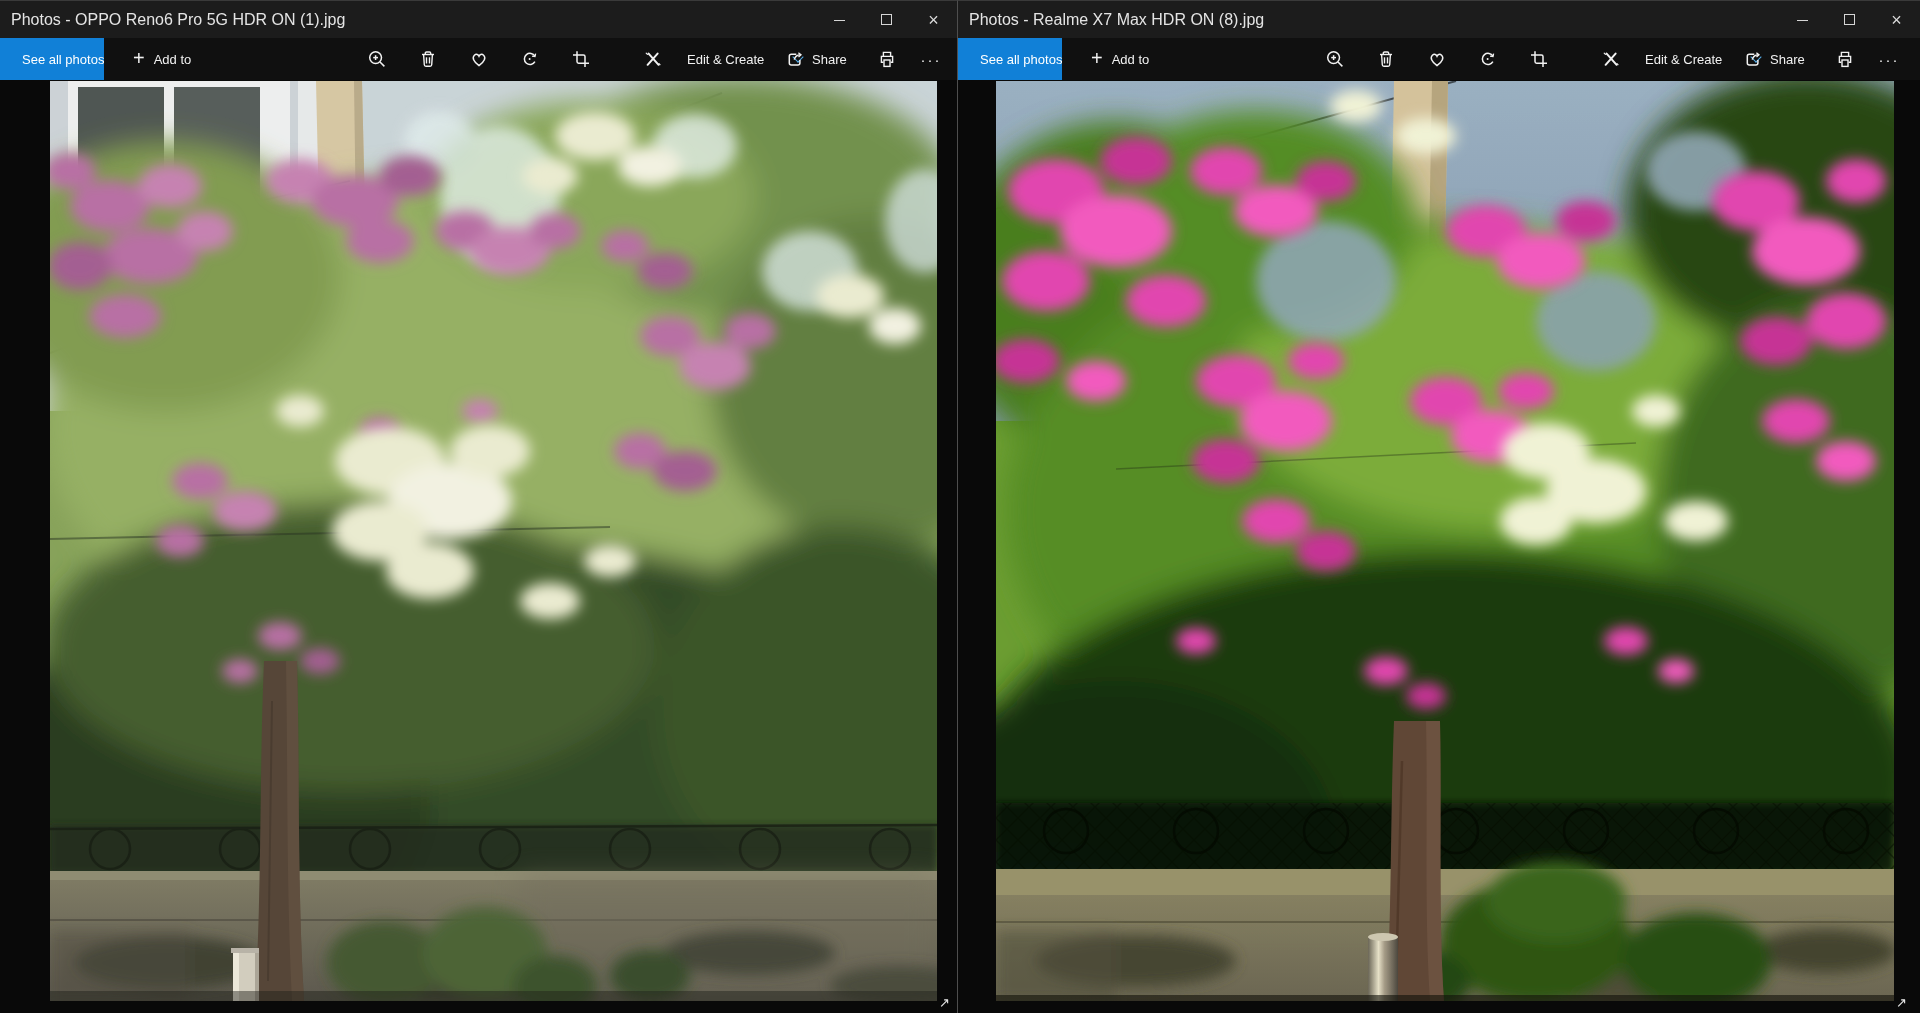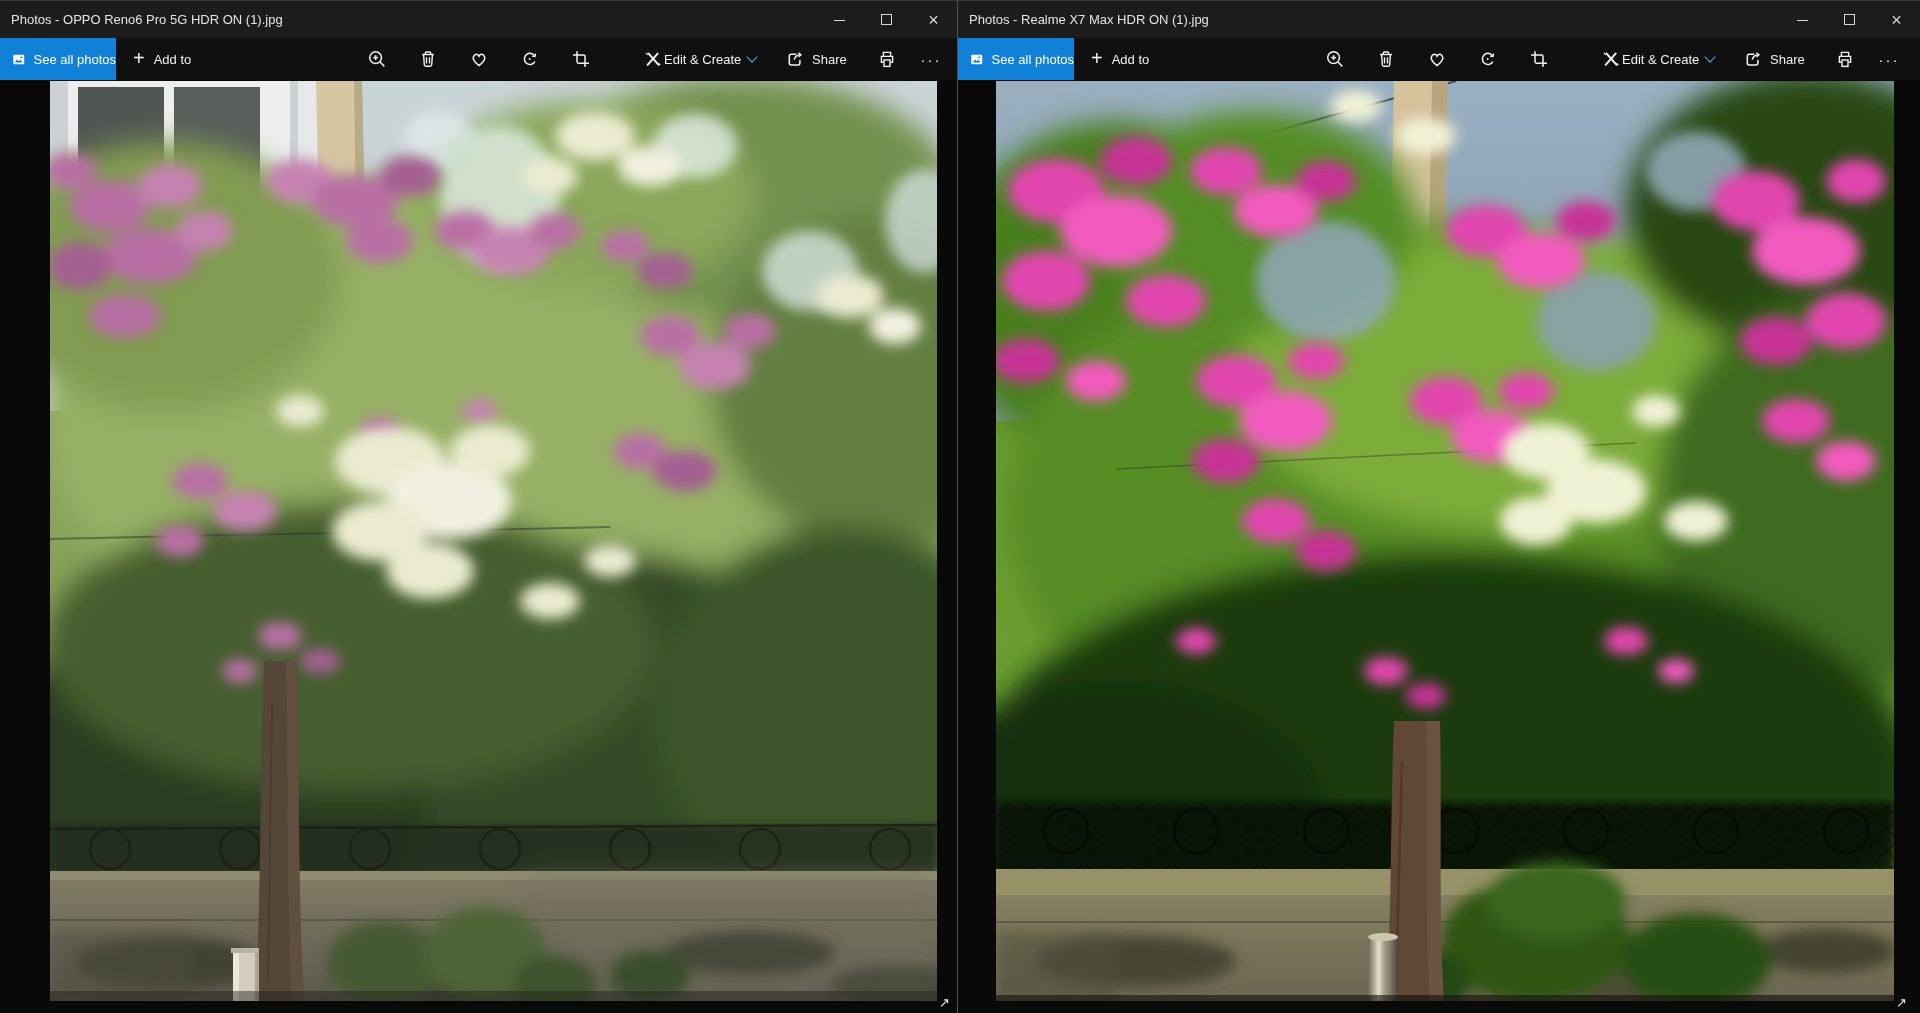--- a/index.html
+++ b/index.html
@@ -1,34 +1,34 @@
 <!DOCTYPE html>
 <html><head>
 <meta charset="utf-8">
 <style>
   html,body{margin:0;padding:0;background:#000;}
   body{width:1920px;height:1013px;overflow:hidden;font-family:"Liberation Sans",sans-serif;position:relative;}
   .window{position:absolute;top:0;height:1013px;background:#090909;border-top:1px solid #3a3a3a;box-sizing:border-box;}
   #win-left{left:0;width:957px;}
   #win-right{left:957px;width:963px;border-left:1px solid #4e4e4e;}
   .titlebar{height:37px;background:#1c1c1c;display:flex;align-items:center;padding-left:11px;position:relative;}
-  .title{font-size:13px;color:#e4e4e4;white-space:nowrap;}
+  .title{font-size:16px;color:#e4e4e4;white-space:nowrap;}
   .caption-buttons{position:absolute;right:0;top:0;height:37px;display:flex;}
   .cap-btn{width:47px;height:37px;display:flex;align-items:center;justify-content:center;background:none;border:none;cursor:default;}
   .min-glyph{width:11px;height:1px;background:#d6d6d6;display:block;margin-top:2px;}
   .max-glyph{width:9px;height:9px;border:1px solid #d6d6d6;display:block;}
   .close-glyph{color:#d9d9d9;font-size:18px;line-height:1;font-weight:300;}
   .toolbar{height:42px;background:#101010;position:relative;}
   .tb-item{position:absolute;top:0;height:42px;display:flex;align-items:center;background:none;border:none;padding:0;color:#f1f1f1;font-family:inherit;font-size:13px;white-space:nowrap;}
-  .see-all{left:0;width:116px;background:#1180d7;color:#fff;gap:9px;padding-left:13px;}
+  .see-all{left:0;width:104px;background:#1180d7;color:#fff;gap:9px;padding-left:13px;}
   .add-to{left:133px;gap:9px;}
   .plus-glyph{font-size:20px;font-weight:300;line-height:1;margin-top:-2px;}
   .icon-btn{width:40px;justify-content:center;}
   .i-zoom{left:357px;} .i-trash{left:408px;} .i-heart{left:459px;} .i-rotate{left:510px;} .i-crop{left:561px;}
-  .edit-create{left:643px;gap:1px;}
+  .edit-create{left:643px;gap:24px;}
   .chevron-down{width:7px;height:7px;border-right:1.7px solid #56aee9;border-bottom:1.7px solid #56aee9;transform:rotate(45deg);display:inline-block;margin:-4px 0 0 6px;}
   .share-btn{left:784px;gap:7px;}
   .i-print{left:867px;} .i-more{left:911px;letter-spacing:2px;font-size:15px;color:#f3f3f3;}
   .content{position:absolute;top:79px;left:0;right:0;bottom:0;background:#090909;overflow:hidden;}
   .photo{position:absolute;top:1px;height:920px;display:block;}
   #photo-left{left:50px;width:887px;filter:saturate(.85) brightness(1.04) contrast(.95);}
   #photo-right{left:38px;width:898px;filter:saturate(1.12) contrast(1.05);}
   .expand{position:absolute;bottom:3px;color:#e6e6e6;font-size:13px;background:none;border:none;padding:0;}
   #win-left .expand{right:7px;}
   #win-right .expand{right:13px;}
@@ -257,21 +257,21 @@
       <rect x="205" y="870" width="4" height="50" fill="#a8a190"></rect>
       <rect x="181" y="867" width="28" height="5" fill="#b5afa0"></rect>
       <rect x="0" y="910" width="887" height="10" fill="#181812" opacity="0.45"></rect>
     </svg>
     <button class="expand">↗</button>
   </div>
 </div>
 
 <div class="window" id="win-right">
   <div class="titlebar">
-    <span class="title">Photos - Realme X7 Max HDR ON (1).jpg</span>
+    <span class="title">Photos - Realme X7 Max HDR ON (8).jpg</span>
     <div class="caption-buttons">
       <button class="cap-btn">
           <span class="min-glyph"></span>
         </button>
       <button class="cap-btn">
           <span class="max-glyph"></span>
         </button>
       <button class="cap-btn">
           <span class="close-glyph">×</span>
         </button>

